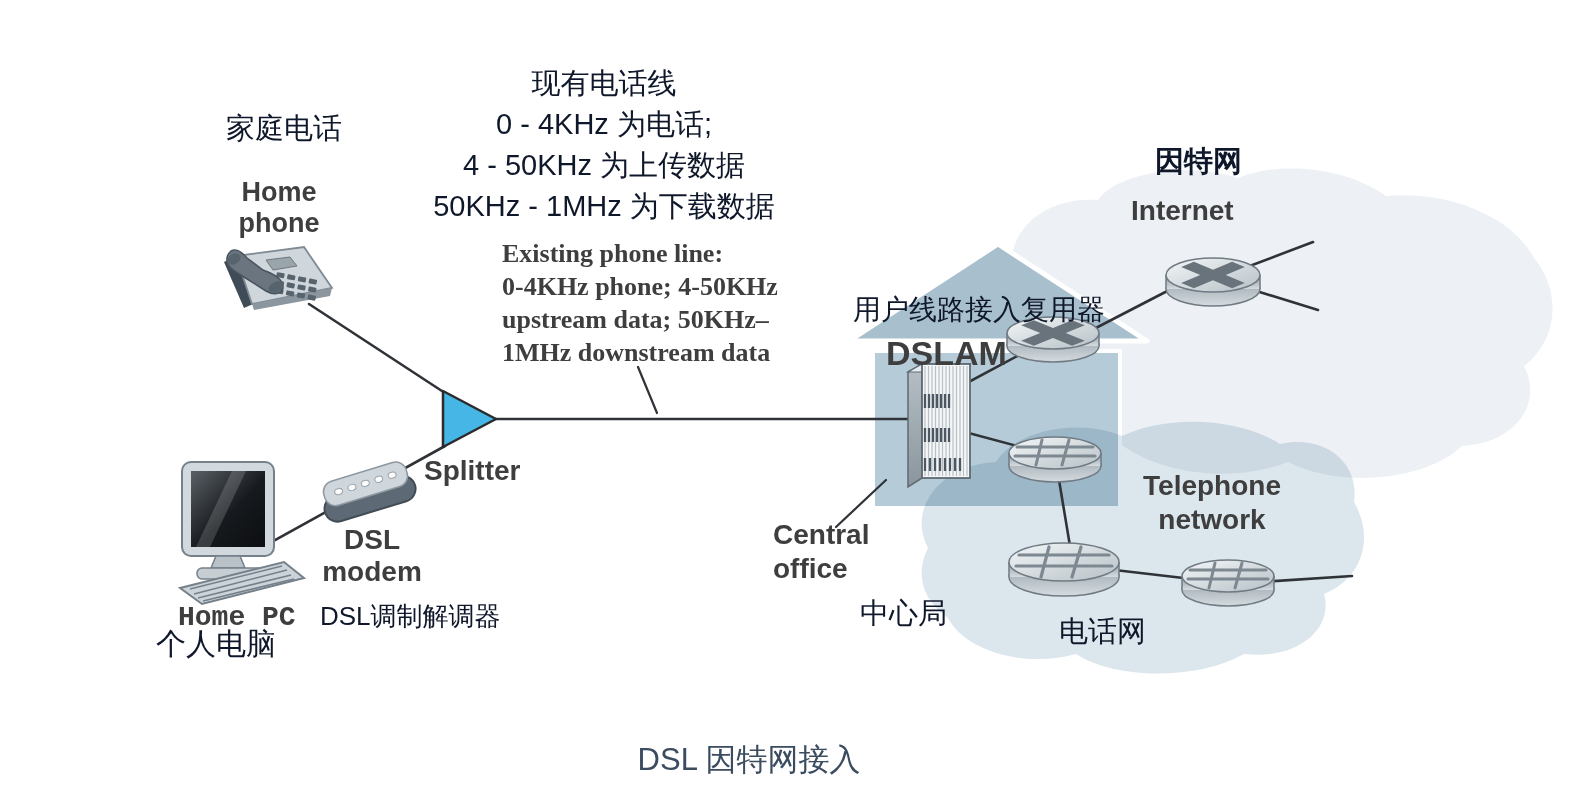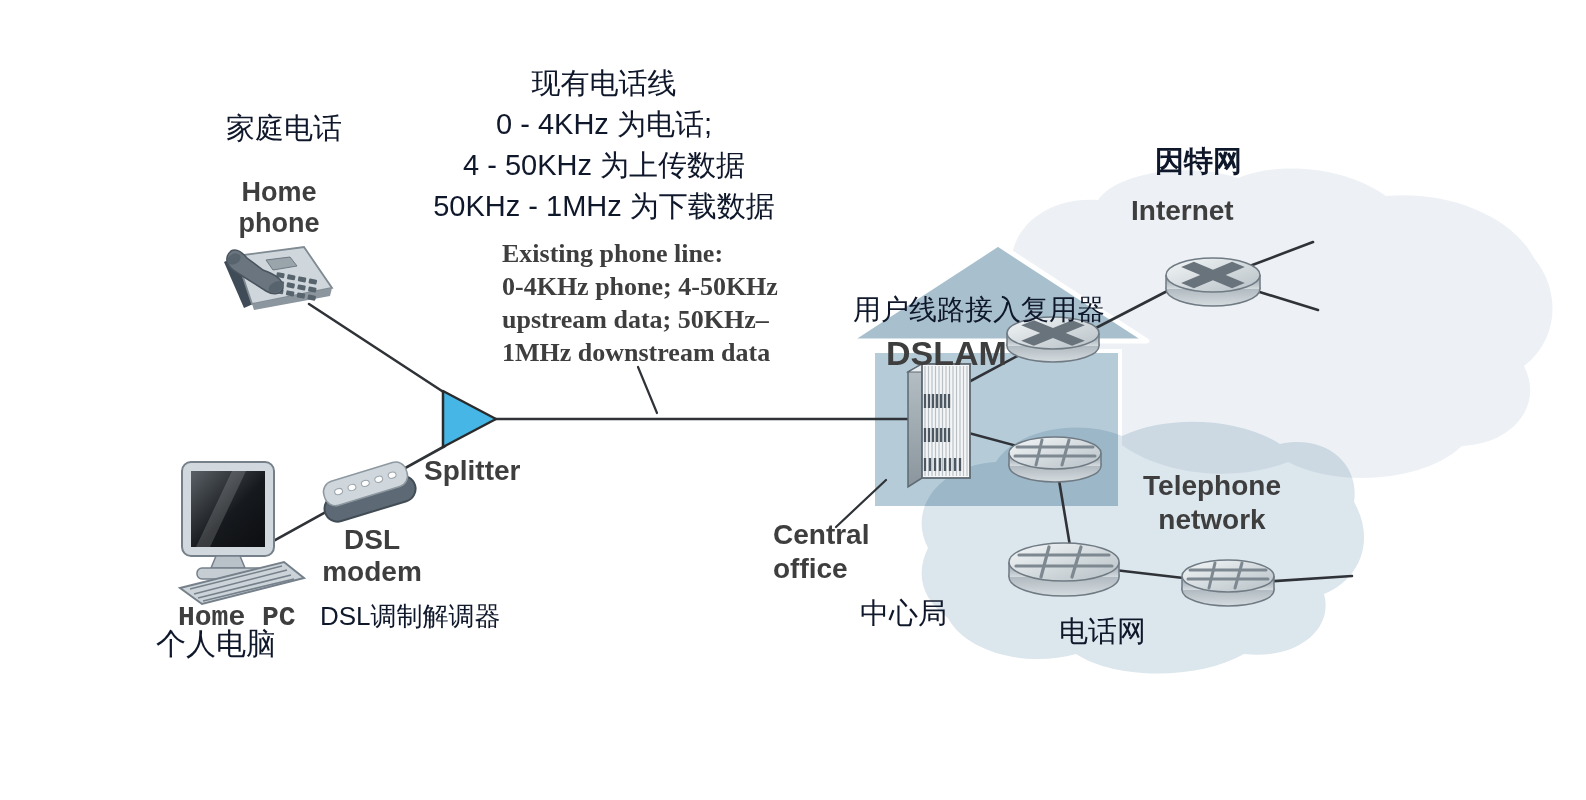--- a/index.html
+++ b/index.html
@@ -268,14 +268,15 @@
 <div class="lbl l-dslam-zh">用户线路接入复用器</div>
 <div class="lbl en l-dslam-en">DSLAM</div>
 <div class="lbl en l-central-en">Central
 office</div>
 <div class="lbl l-central-zh">中心局</div>
 <div class="lbl l-internet-zh">因特网</div>
 <div class="lbl en l-internet-en">Internet</div>
 <div class="lbl en l-telnet-en">Telephone
 network</div>
 <div class="lbl l-telnet-zh">电话网</div>
+<div class="lbl l-caption">DSL 因特网接入</div>
 
 </div>
 
 </body></html>

